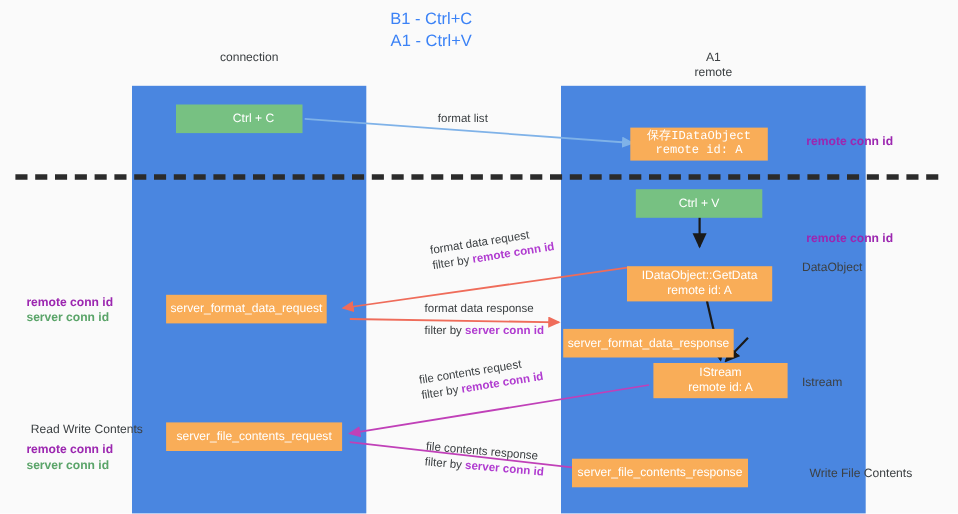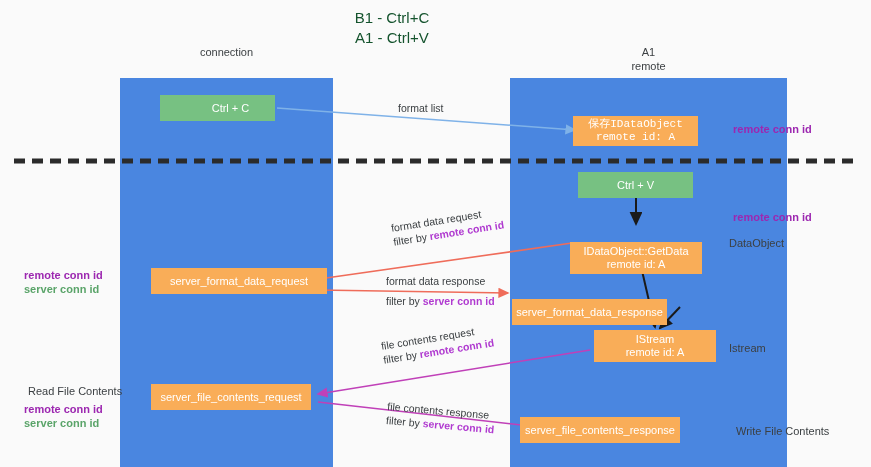--- a/index.html
+++ b/index.html
@@ -34,21 +34,21 @@
   .col-header-b1 { left: 120px; top: 45px; width: 213px; }
   .col-header-a1 { left: 510px; top: 45px; width: 277px; }
 
   .title {
     position: absolute;
     left: 0;
     top: 8px;
     width: 784px;
     text-align: center;
     font-size: 15px;
-    color: #14532d;
+    color: #3b82f6;
     line-height: 20px;
   }
 
   .box {
     position: absolute;
     box-sizing: border-box;
     display: flex;
     flex-direction: column;
     align-items: center;
     justify-content: center;
@@ -155,21 +155,21 @@
 
   <div class="box box-green" style="left:578px; top:172px; width:115px; height:26px;">
     <span>Ctrl + V</span>
   </div>
 
   <div class="box box-orange" style="left:570px; top:242px; width:132px; height:32px;">
     <span>IDataObject::GetData</span>
     <span>remote id: A</span>
   </div>
 
-  <div class="box box-orange" style="left:151px; top:268px; width:176px; height:26px;">
+  <div class="box box-orange" style="left:151px; top:268px; width:146px; height:26px;">
     <span>server_format_data_request</span>
   </div>
 
   <div class="box box-orange" style="left:512px; top:279px; width:155px; height:26px;margin-top:20px;">
     <span>server_format_data_response</span>
   </div>
 
   <div class="box box-orange" style="left:594px; top:330px; width:122px; height:32px;">
     <span>IStream</span>
     <span>remote id: A</span>
@@ -219,17 +219,17 @@
 
   <div class="side-label" style="left:729px; top:236px;">DataObject</div>
 
   <div class="side-label" style="left:729px; top:341px;">Istream</div>
 
   <div class="side-label" style="left:736px; top:424px;">Write File Contents</div>
 
   <div class="side-label lbl-purple" style="left:24px; top:268px;">remote conn id</div>
   <div class="side-label lbl-green" style="left:24px; top:282px;">server conn id</div>
 
-  <div class="side-label" style="left:28px; top:384px;">Read File Contents</div>
+  <div class="side-label" style="left:28px; top:384px;">Read Write Contents</div>
   <div class="side-label lbl-purple" style="left:24px; top:402px;">remote conn id</div>
   <div class="side-label lbl-green" style="left:24px; top:416px;">server conn id</div>
 
 </div>
 
 </body></html>

